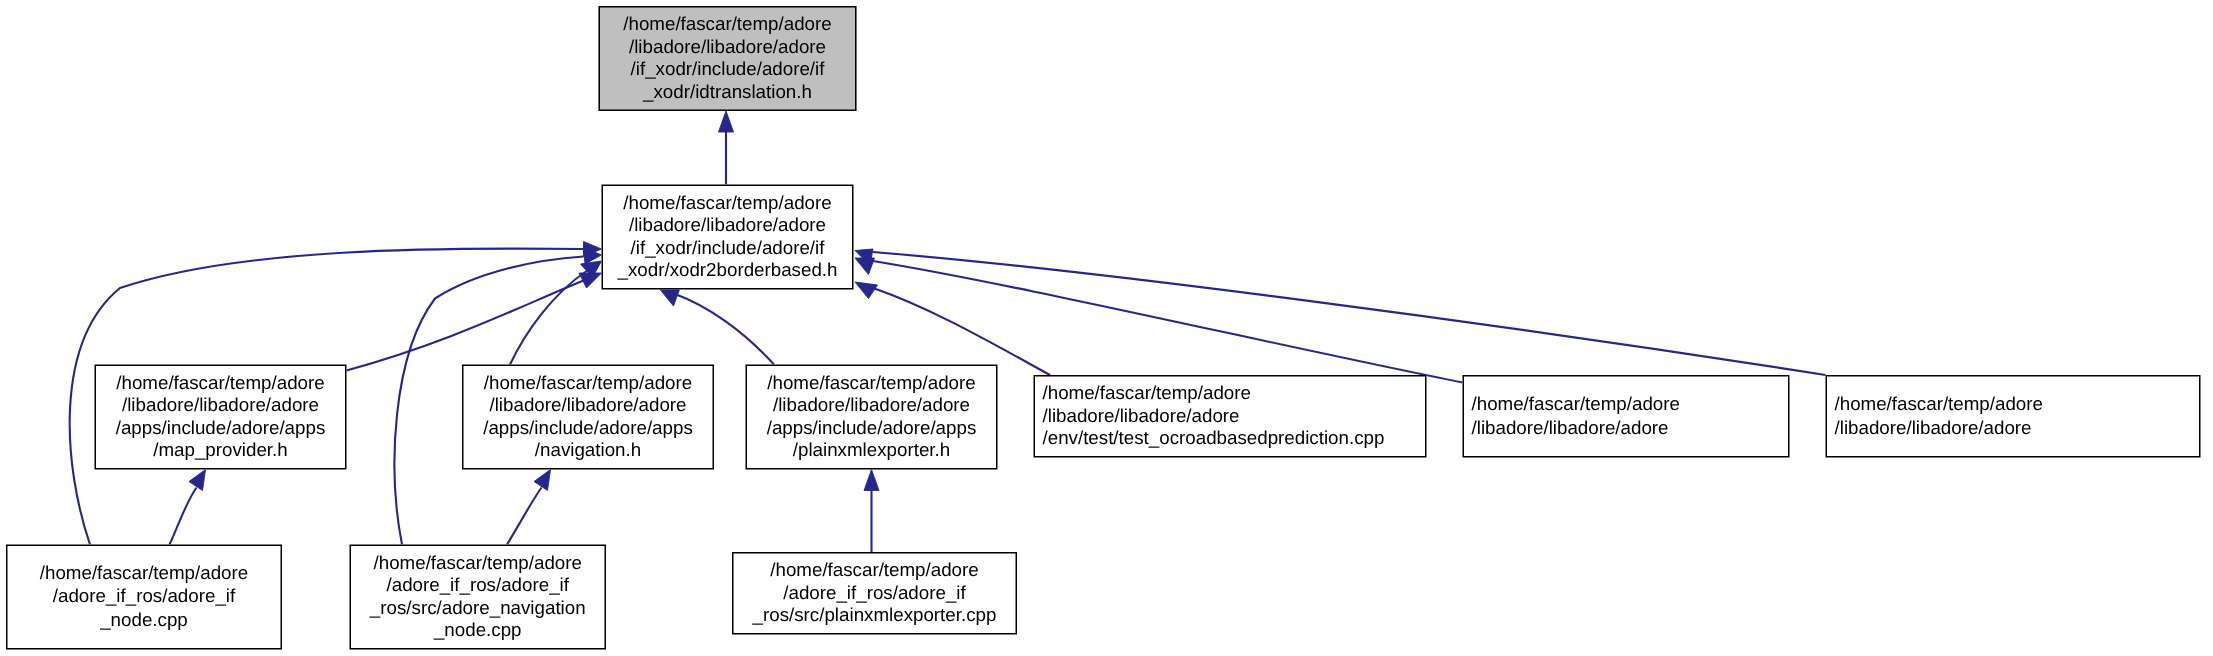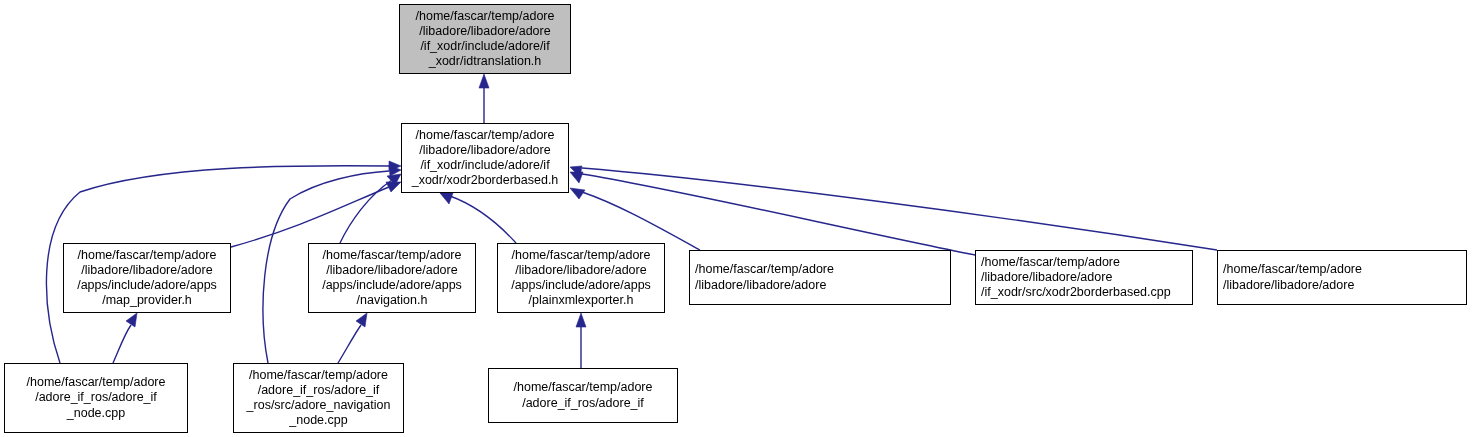--- a/index.html
+++ b/index.html
@@ -136,39 +136,40 @@
       </div>
       <div class="graph-node align-center" style="left: 497px; top: 243px; width: 168px; height: 70px; background: rgb(255, 255, 255); border-color: rgb(0, 0, 0);">
         <div class="node-line">/home/fascar/temp/adore</div>
         <div class="node-line">/libadore/libadore/adore</div>
         <div class="node-line">/apps/include/adore/apps</div>
         <div class="node-line">/plainxmlexporter.h</div>
       </div>
       <div class="graph-node align-left" style="left: 689px; top: 250px; width: 262px; height: 55px; background: rgb(255, 255, 255); border-color: rgb(0, 0, 0);">
         <div class="node-line">/home/fascar/temp/adore</div>
         <div class="node-line">/libadore/libadore/adore</div>
+        <div class="node-line">/env/test/test_ocroadbasedprediction.cpp</div>
       </div>
       <div class="graph-node align-left" style="left: 975px; top: 250px; width: 218px; height: 55px; background: rgb(255, 255, 255); border-color: rgb(0, 0, 0);">
         <div class="node-line">/home/fascar/temp/adore</div>
         <div class="node-line">/libadore/libadore/adore</div>
-        <div class="node-line">/if_xodr/src/xodr2borderbased.cpp</div>
       </div>
       <div class="graph-node align-left" style="left: 1217px; top: 250px; width: 250px; height: 55px; background: rgb(255, 255, 255); border-color: rgb(0, 0, 0);">
         <div class="node-line">/home/fascar/temp/adore</div>
         <div class="node-line">/libadore/libadore/adore</div>
       </div>
       <div class="graph-node align-center" style="left: 4px; top: 363px; width: 184px; height: 70px; background: rgb(255, 255, 255); border-color: rgb(0, 0, 0);">
         <div class="node-line">/home/fascar/temp/adore</div>
         <div class="node-line">/adore_if_ros/adore_if</div>
         <div class="node-line">_node.cpp</div>
       </div>
       <div class="graph-node align-center" style="left: 233px; top: 363px; width: 171px; height: 70px; background: rgb(255, 255, 255); border-color: rgb(0, 0, 0);">
         <div class="node-line">/home/fascar/temp/adore</div>
         <div class="node-line">/adore_if_ros/adore_if</div>
         <div class="node-line">_ros/src/adore_navigation</div>
         <div class="node-line">_node.cpp</div>
       </div>
       <div class="graph-node align-center" style="left: 488px; top: 368px; width: 190px; height: 55px; background: rgb(255, 255, 255); border-color: rgb(0, 0, 0);">
         <div class="node-line">/home/fascar/temp/adore</div>
         <div class="node-line">/adore_if_ros/adore_if</div>
+        <div class="node-line">_ros/src/plainxmlexporter.cpp</div>
       </div>
     </div>
 </div>
 
 </body></html>

